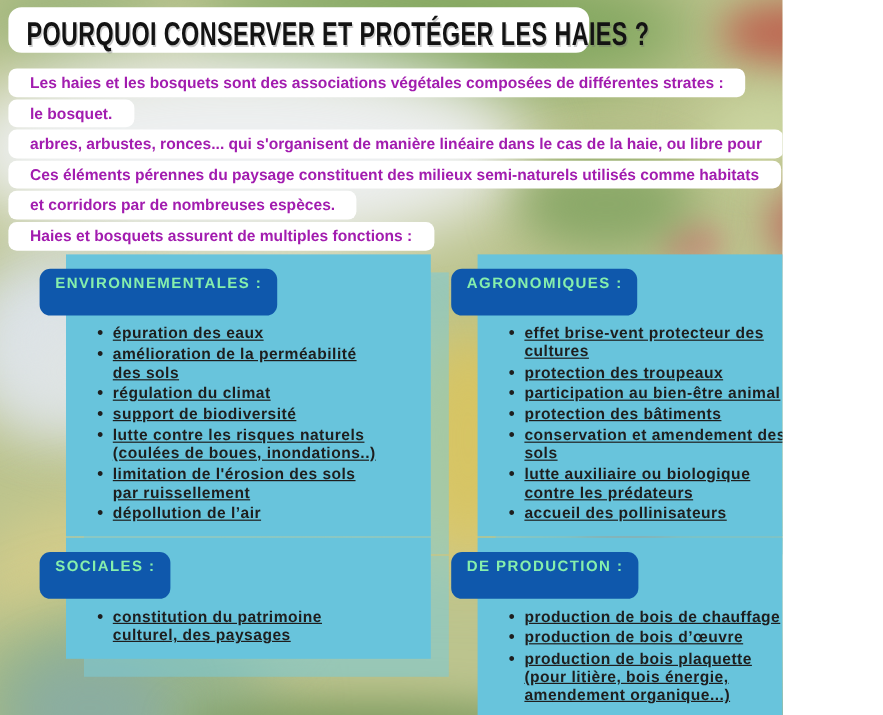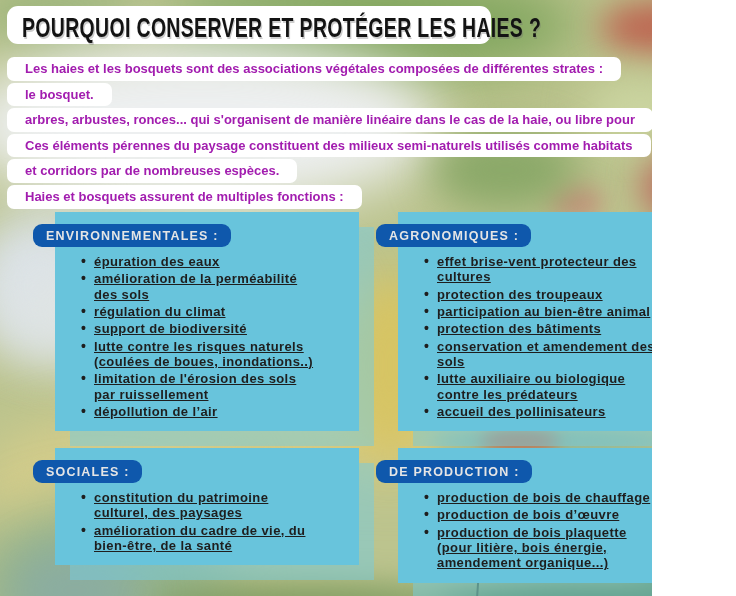--- a/index.html
+++ b/index.html
@@ -33,22 +33,22 @@
     font-size:13px;line-height:1.2;color:#a21caf;letter-spacing:0px;
   }
   
   .fbox{
     position:absolute;background:#68c4dc;
     box-shadow:15px 15px 0 rgba(120,203,221,.52);
     padding:12px 6px 10px 0;color:#1e1e1e;
   }
   .pill{
     display:inline-block;margin-left:-22px;
-    background:#0f58ac;color:#e5e5e5;border-radius:9px;
-    padding:5px 12px 4px 13px;
+    background:#0f58ac;color:#86efac;border-radius:9px;
+    padding:5px 12px 20px 13px;
     font-size:12.5px;letter-spacing:1.2px;white-space:nowrap;text-align:right;
   }
   .blist{list-style:none;margin:7px 0 0 0;padding:0 0 0 26px;}
   .blist li{position:relative;padding-left:13px;margin:0 0 2px 0;text-decoration:underline;}
   .blist li::before{content:"•";position:absolute;left:0;top:-1px;font-size:14px;}
   .bl{display:block;white-space:nowrap;font-size:13px;line-height:1.18;letter-spacing:.4px;}
 </style>
 </head>
 <body>
 
@@ -158,24 +158,20 @@
     </ul>
   </section>
 
   <section class="fbox" style="left:55px;top:448px;width:298px;">
     <span class="pill">SOCIALES :</span>
     <ul class="blist">
       <li>
           <span class="bl">constitution du patrimoine</span>
           <span class="bl">culturel, des paysages</span>
         </li>
-      <li>
-          <span class="bl">amélioration du cadre de vie, du</span>
-          <span class="bl">bien-être, de la santé</span>
-        </li>
     </ul>
   </section>
 
   <section class="fbox" style="left:398px;top:448px;width:300px;">
     <span class="pill">DE PRODUCTION :</span>
     <ul class="blist">
       <li>
           <span class="bl">production de bois de chauffage</span>
         </li>
       <li>

